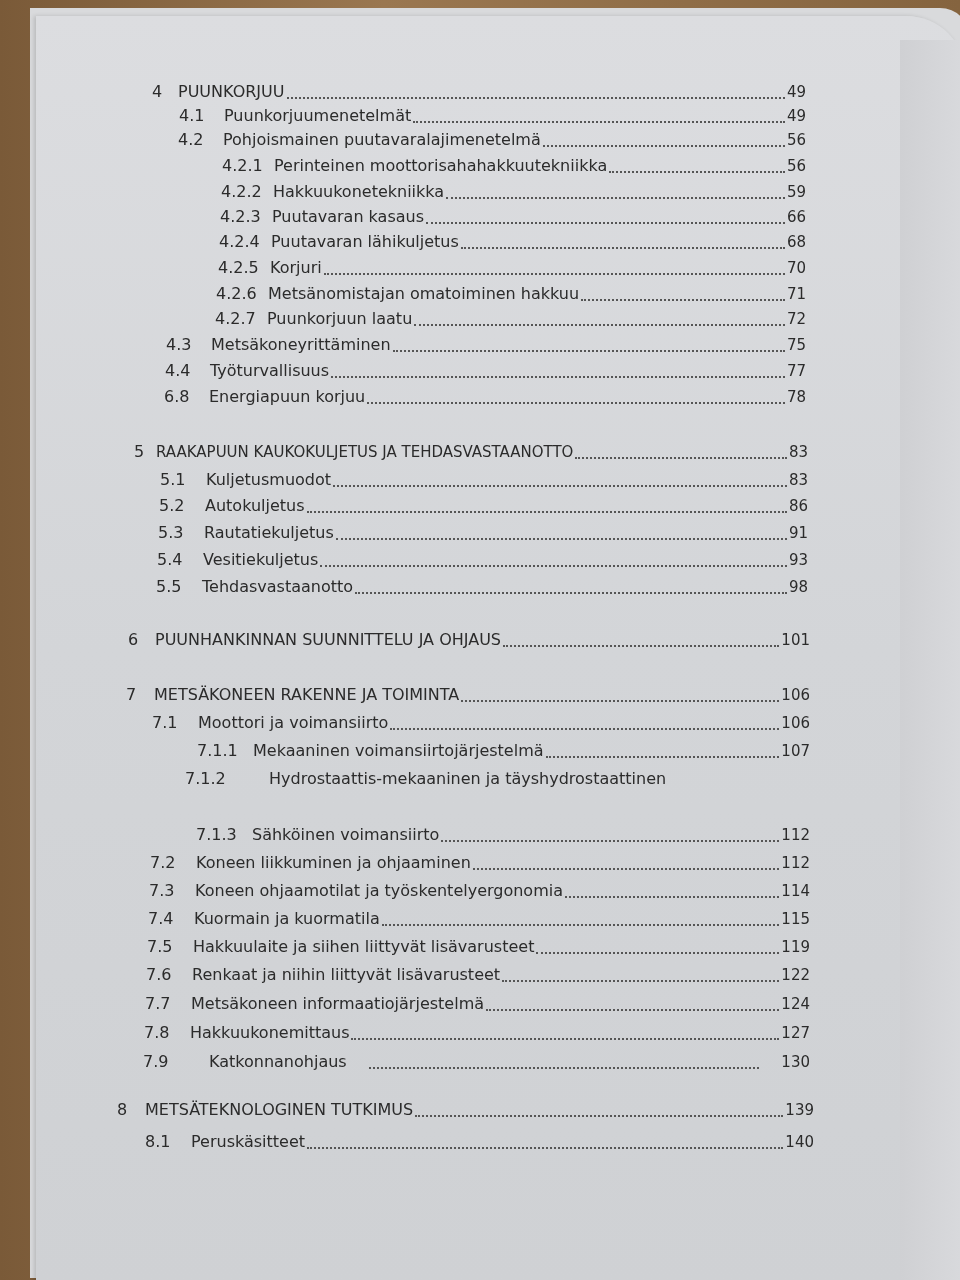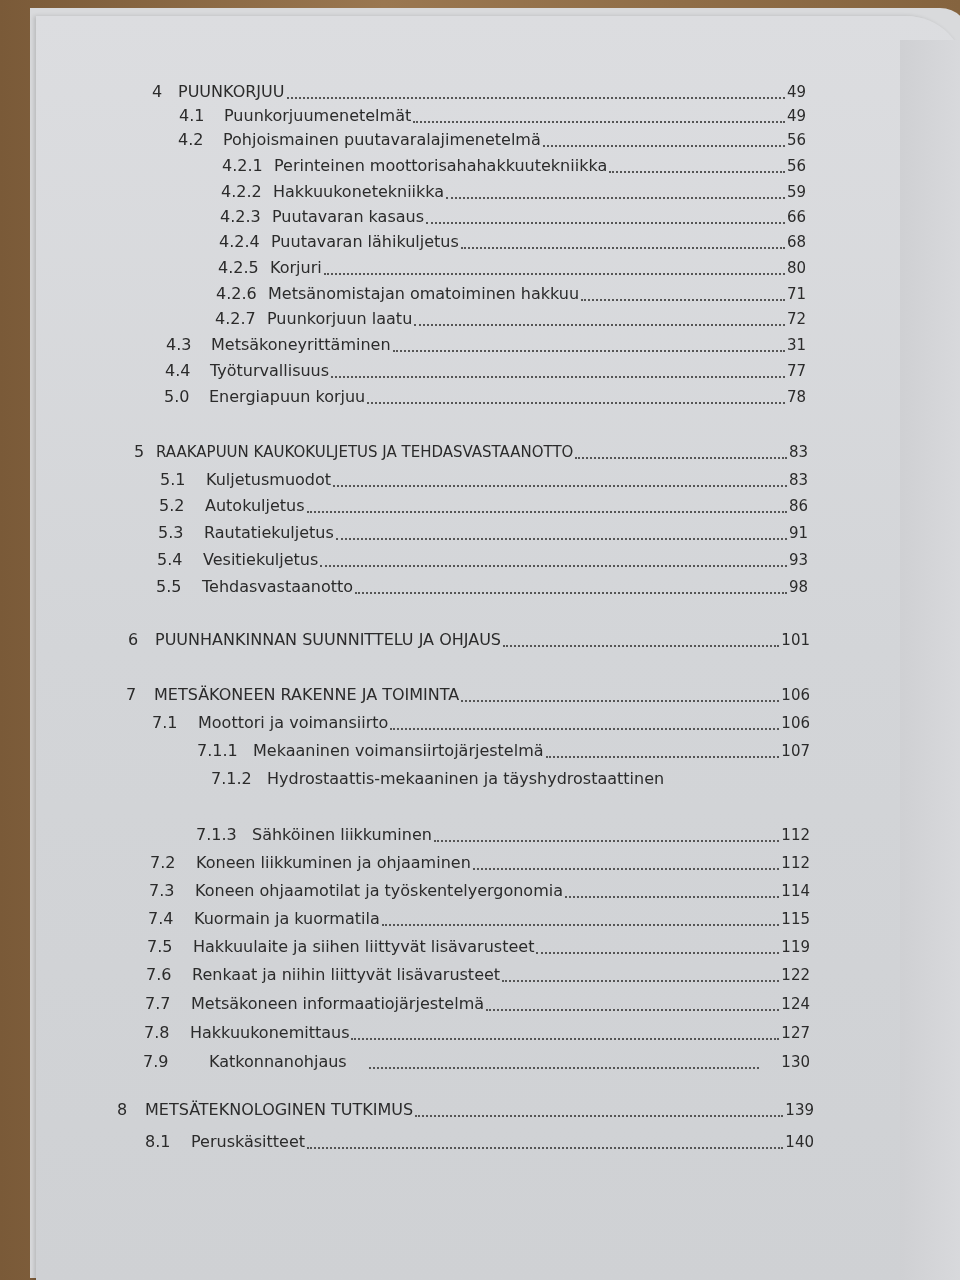--- a/index.html
+++ b/index.html
@@ -92,48 +92,48 @@
   <div class="row" style="left:219px; top:230px; width:587px;">
     <span class="num" style="width:52px">4.2.4</span>
     <span class="title">Puutavaran lähikuljetus</span>
     <span class="leader"></span>
     <span class="page-no">68</span>
   </div>
   <div class="row" style="left:218px; top:256px; width:588px;">
     <span class="num" style="width:52px">4.2.5</span>
     <span class="title">Korjuri</span>
     <span class="leader"></span>
-    <span class="page-no">80</span>
+    <span class="page-no">70</span>
   </div>
   <div class="row" style="left:216px; top:282px; width:590px;">
     <span class="num" style="width:52px">4.2.6</span>
     <span class="title">Metsänomistajan omatoiminen hakkuu</span>
     <span class="leader"></span>
     <span class="page-no">71</span>
   </div>
   <div class="row" style="left:215px; top:307px; width:591px;">
     <span class="num" style="width:52px">4.2.7</span>
     <span class="title">Puunkorjuun laatu</span>
     <span class="leader"></span>
     <span class="page-no">72</span>
   </div>
   <div class="row" style="left:166px; top:333px; width:640px;justify-content:center;">
     <span class="num" style="width:45px">4.3</span>
     <span class="title">Metsäkoneyrittäminen</span>
     <span class="leader"></span>
-    <span class="page-no">31</span>
+    <span class="page-no">75</span>
   </div>
   <div class="row" style="left:165px; top:359px; width:641px;">
     <span class="num" style="width:45px">4.4</span>
     <span class="title">Työturvallisuus</span>
     <span class="leader"></span>
     <span class="page-no">77</span>
   </div>
   <div class="row" style="left:164px; top:385px; width:642px;">
-    <span class="num" style="width:45px">5.0</span>
+    <span class="num" style="width:45px">6.8</span>
     <span class="title">Energiapuun korjuu</span>
     <span class="leader"></span>
     <span class="page-no">78</span>
   </div>
 
   <div class="row chapter" style="left:134px; top:440px; width:674px;">
     <span class="num" style="width:22px">5</span>
     <span class="title" style="font-size:15px">RAAKAPUUN KAUKOKULJETUS JA TEHDASVASTAANOTTO</span>
     <span class="leader"></span>
     <span class="page-no">83</span>
@@ -187,27 +187,27 @@
     <span class="title">Moottori ja voimansiirto</span>
     <span class="leader"></span>
     <span class="page-no">106</span>
   </div>
   <div class="row" style="left:197px; top:739px; width:613px;">
     <span class="num" style="width:56px">7.1.1</span>
     <span class="title">Mekaaninen voimansiirtojärjestelmä</span>
     <span class="leader"></span>
     <span class="page-no">107</span>
   </div>
-  <div class="row" style="left:211px; top:767px; width:613px;">
+  <div class="row" style="left:185px; top:767px; width:613px;gap:28px;">
     <span class="num" style="width:56px">7.1.2</span>
     <span class="title">Hydrostaattis-mekaaninen ja täyshydrostaattinen</span>
   </div>
   <div class="row" style="left:196px; top:823px; width:614px;">
     <span class="num" style="width:56px">7.1.3</span>
-    <span class="title">Sähköinen liikkuminen</span>
+    <span class="title">Sähköinen voimansiirto</span>
     <span class="leader"></span>
     <span class="page-no">112</span>
   </div>
   <div class="row" style="left:150px; top:851px; width:660px;">
     <span class="num" style="width:46px">7.2</span>
     <span class="title">Koneen liikkuminen ja ohjaaminen</span>
     <span class="leader"></span>
     <span class="page-no">112</span>
   </div>
   <div class="row" style="left:149px; top:879px; width:661px;">

